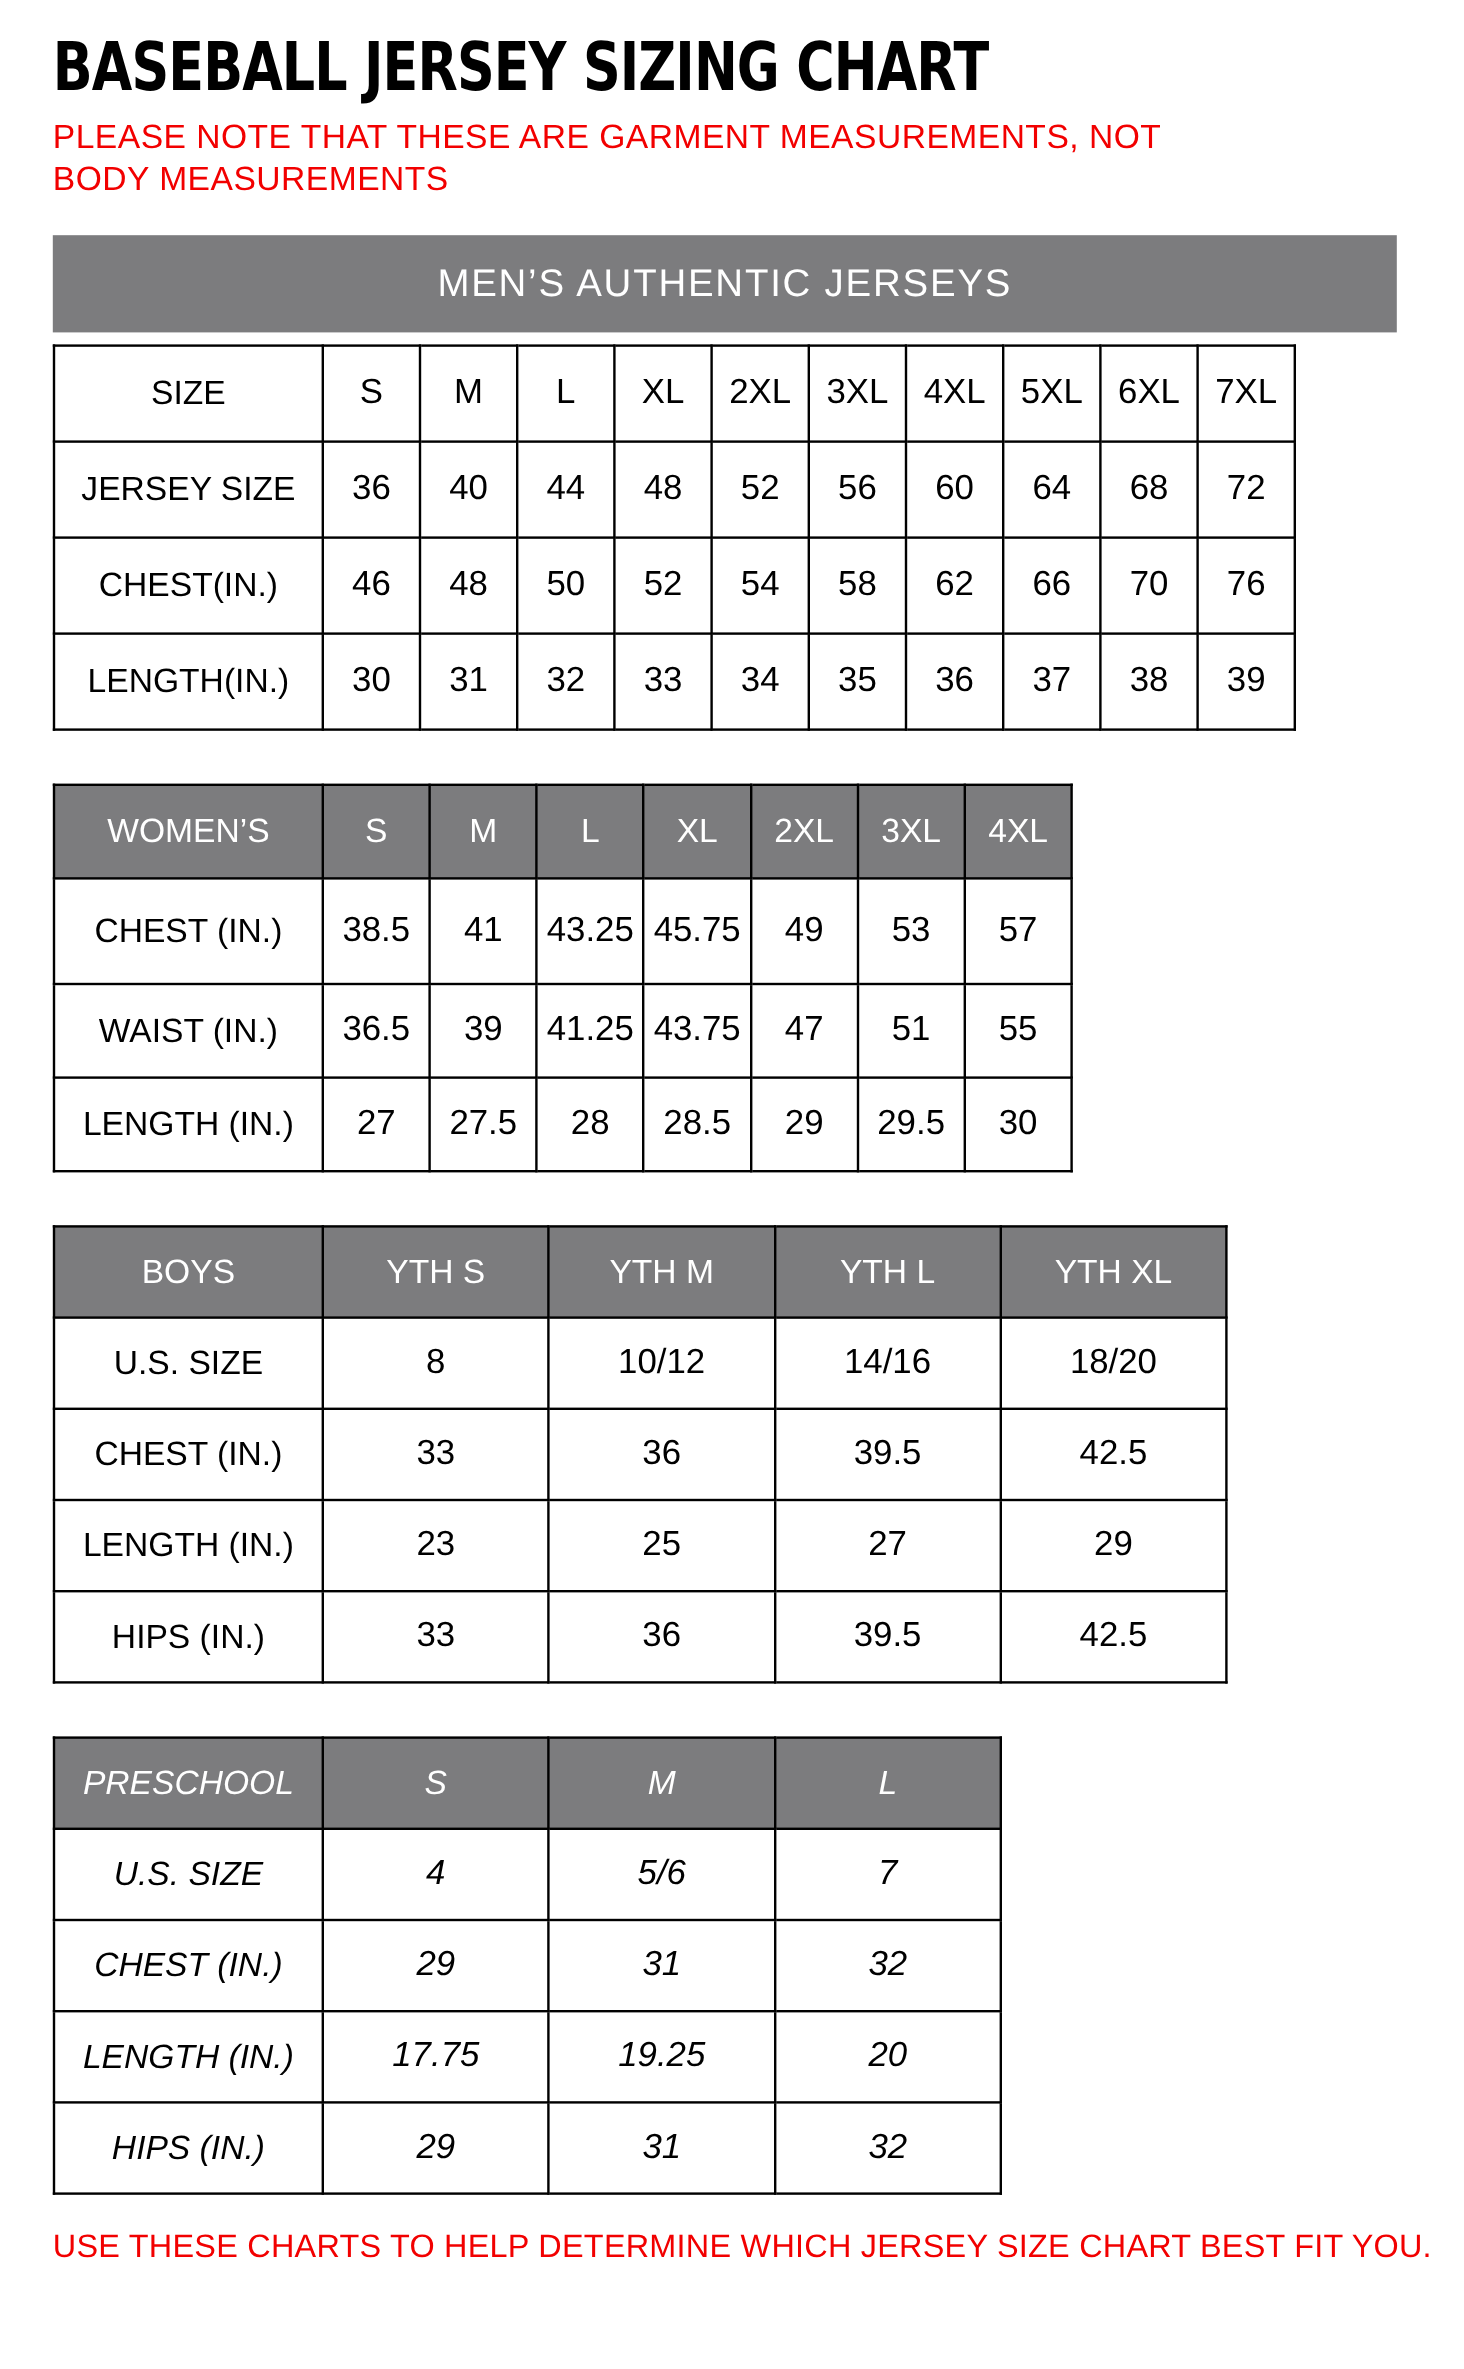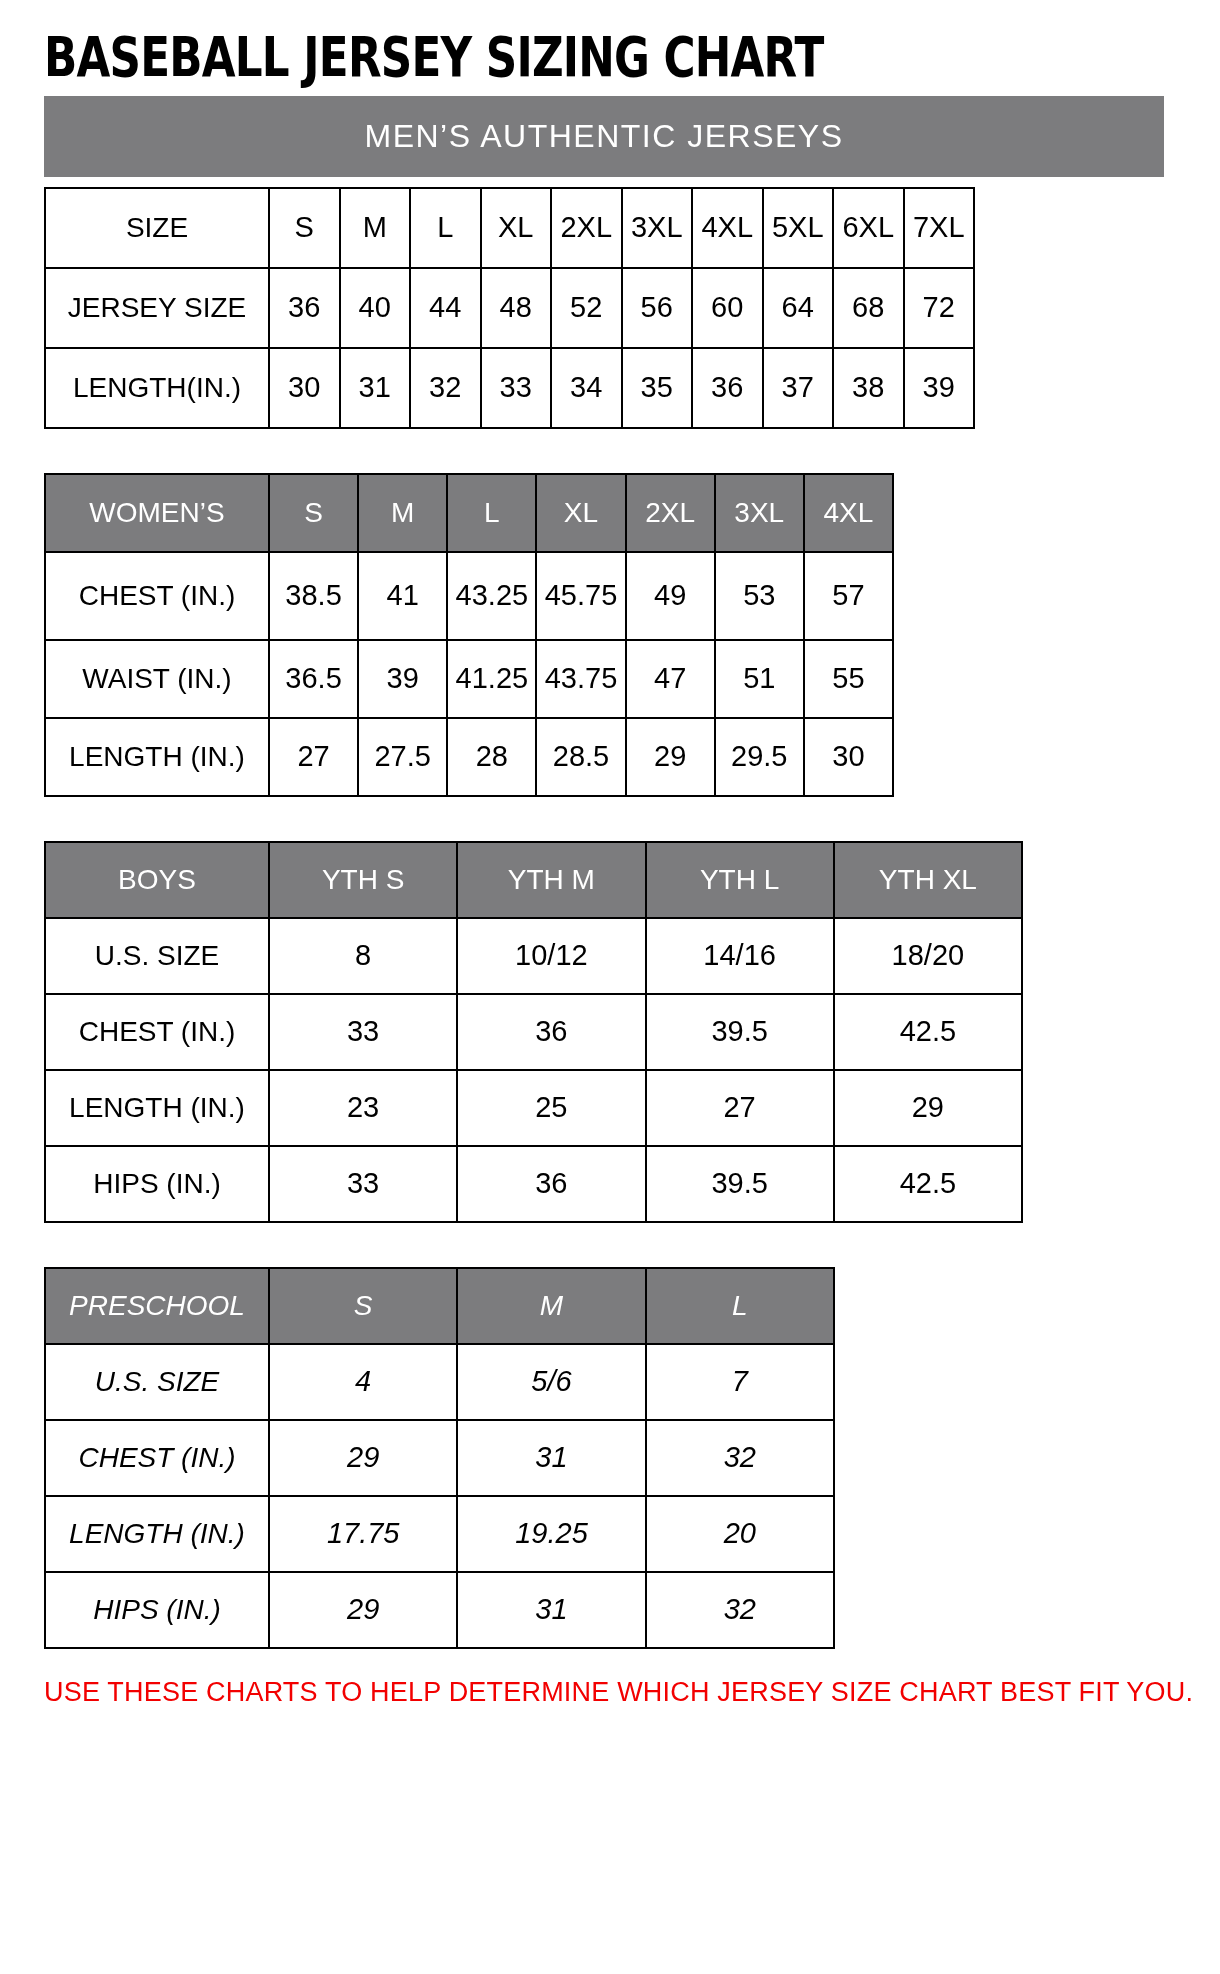--- a/index.html
+++ b/index.html
@@ -42,40 +42,41 @@
   .grid th, .grid td {
     border:2px solid #000;
     text-align:center; vertical-align:middle;
     font-weight:400; white-space:pre-line; line-height:1.15;
     padding:0 4px;
   }
   .grid td { font-size:29px; }
   .grid th { font-size:28px; }
   .grid tr.header-row th { background:var(--gray,#7c7c7e); color:#fff; }
 
-  .mens-table { width:931px; }
+  .mens-table { width:1036px; }
   .mens-table tr { height:80px; }
 
   .womens-table { width:850px; }
   .womens-table tr { height:78px; }
   .womens-table tbody tr:nth-child(2) { height:88px; }
 
   .boys-table { width:979px; }
   .boys-table tr { height:76px; }
 
   .preschool-table { width:791px;font-style:italic; }
   .preschool-table tr { height:76px; }
 </style>
 </head>
 <body>
 
 <div class="page">
 
   <h1 class="title">BASEBALL JERSEY SIZING CHART</h1>
 
+  <p class="note top-note">PLEASE NOTE THAT THESE ARE GARMENT MEASUREMENTS, NOT BODY MEASUREMENTS</p>
 
   <section class="table-block">
     <div class="caption">MEN’S AUTHENTIC JERSEYS</div>
     <table class="grid mens-table">
         <colgroup>
           <col class="first-col">
           <col>
           <col>
           <col>
           <col>
@@ -107,20 +108,33 @@
             <td>44</td>
             <td>48</td>
             <td>52</td>
             <td>56</td>
             <td>60</td>
             <td>64</td>
             <td>68</td>
             <td>72</td>
           </tr>
           <tr>
+            <th>CHEST(IN.)</th>
+            <td>46</td>
+            <td>48</td>
+            <td>50</td>
+            <td>52</td>
+            <td>54</td>
+            <td>58</td>
+            <td>62</td>
+            <td>66</td>
+            <td>70</td>
+            <td>76</td>
+          </tr>
+          <tr>
             <th>LENGTH(IN.)</th>
             <td>30</td>
             <td>31</td>
             <td>32</td>
             <td>33</td>
             <td>34</td>
             <td>35</td>
             <td>36</td>
             <td>37</td>
             <td>38</td>

